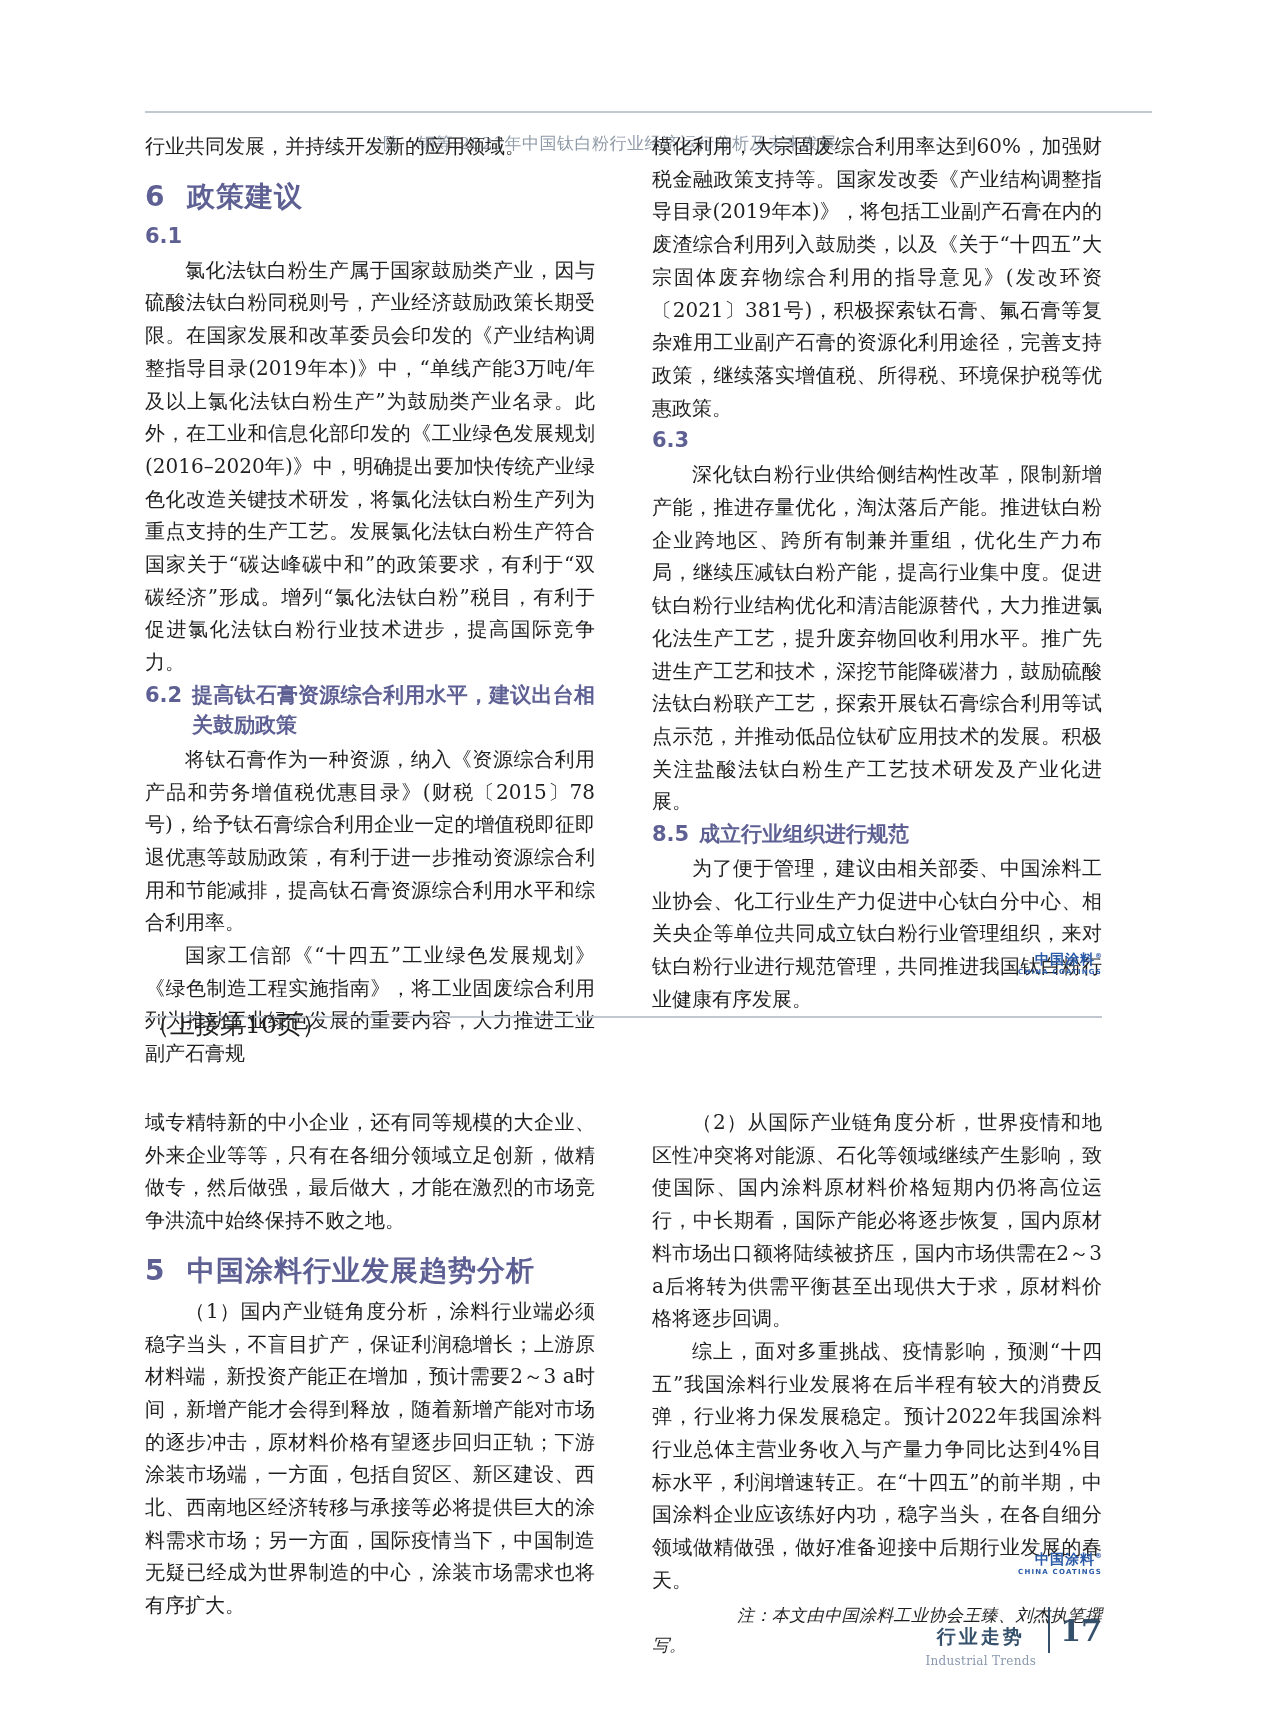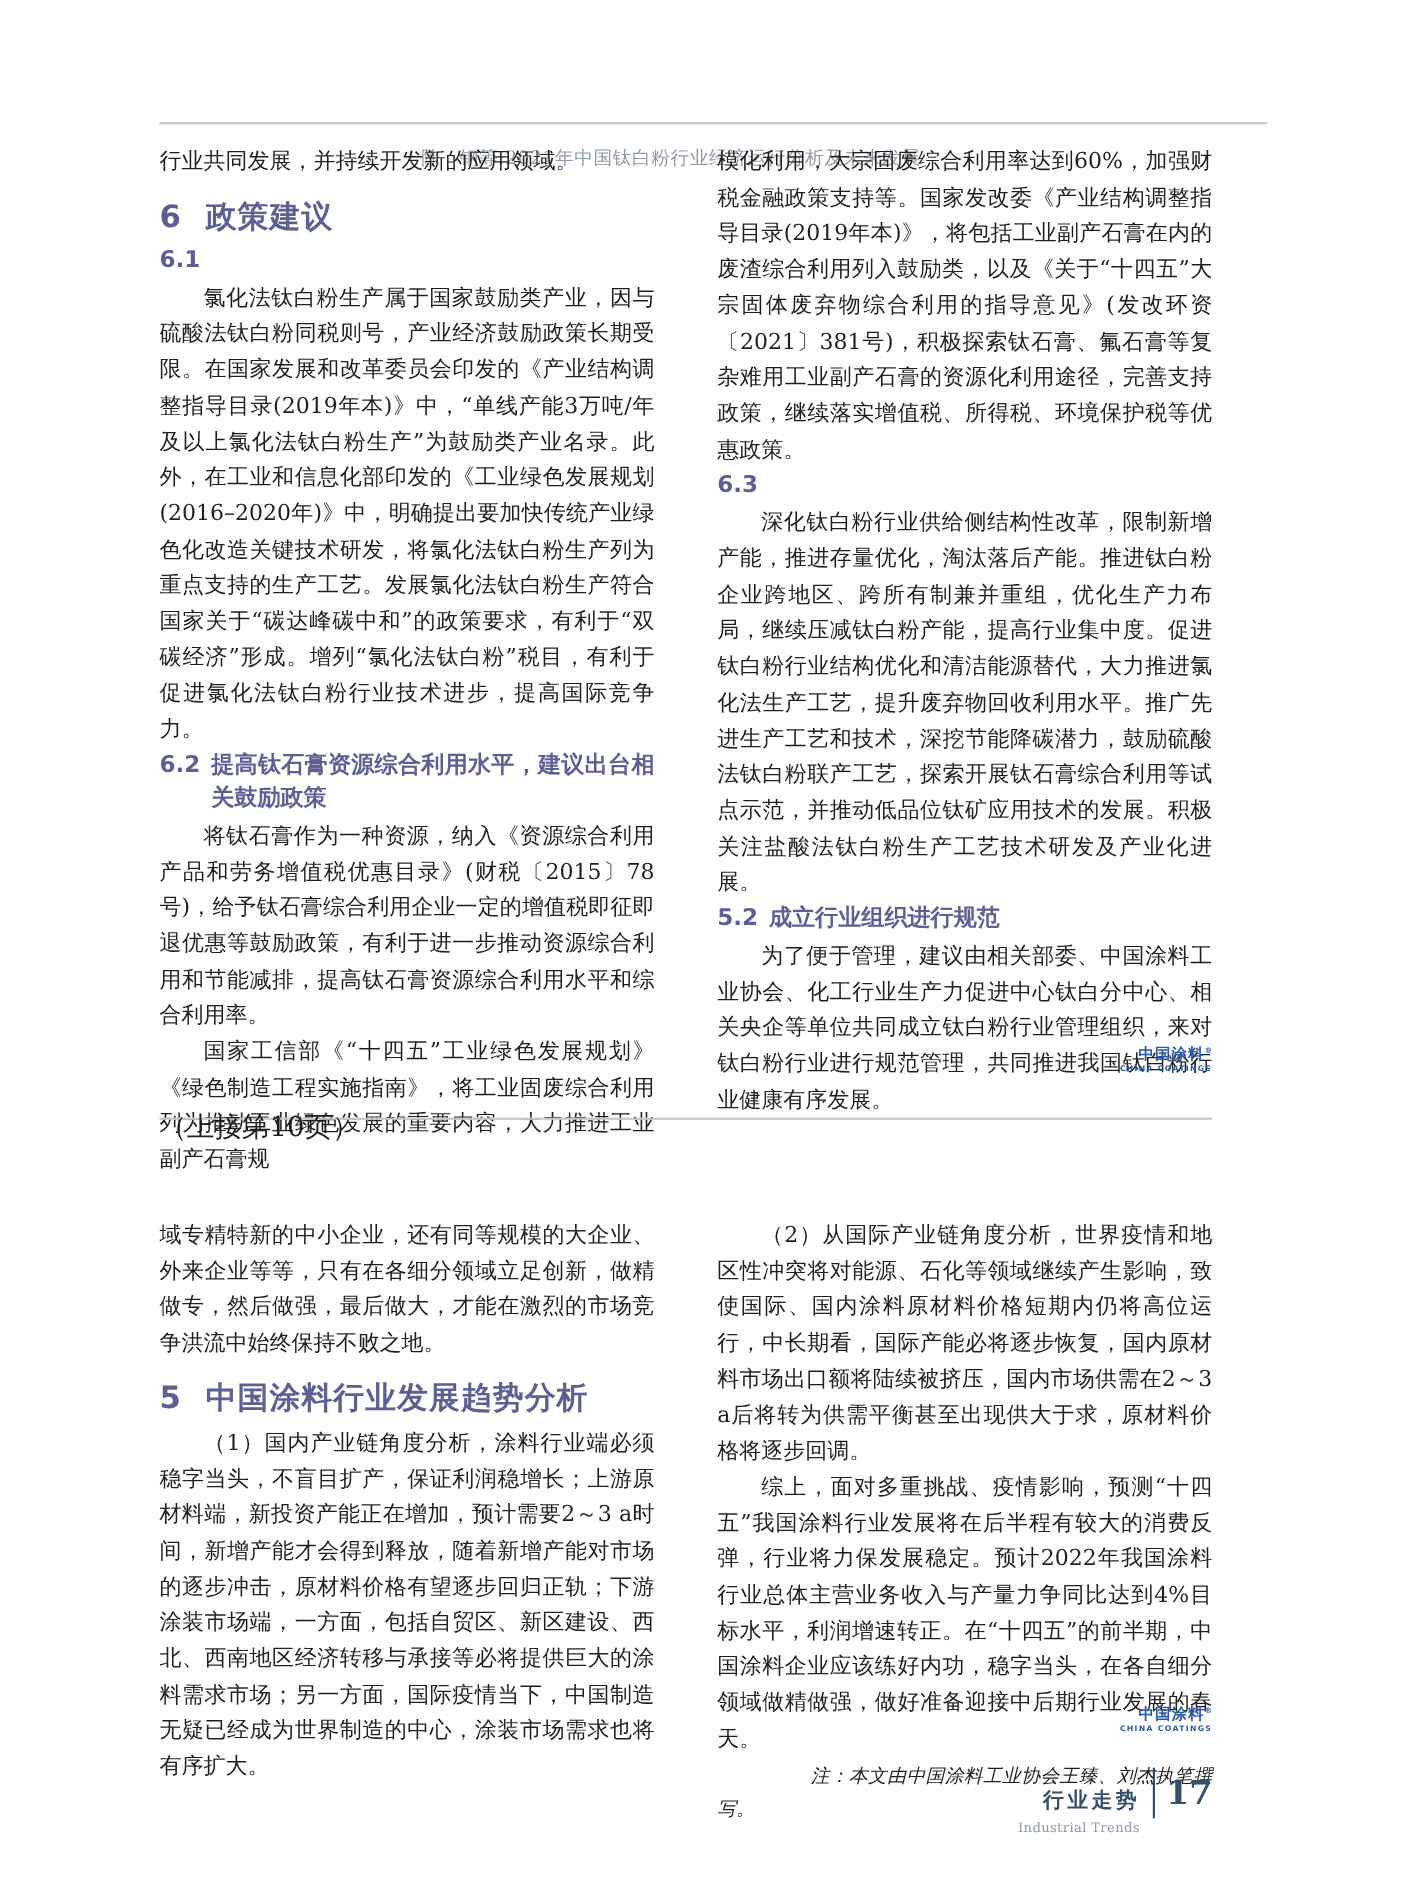--- a/index.html
+++ b/index.html
@@ -49,21 +49,21 @@
   }
   .logo-1 { top:951px; right:173px; }
   .logo-2 { top:1551px; right:173px; }
   .logo .logo-cn { font-size:14px; font-weight:bold; letter-spacing:1px; }
   .logo .logo-cn sup { font-size:7px; vertical-align:super; letter-spacing:0; }
   .logo .logo-en { font-size:7px; font-weight:bold; letter-spacing:1.2px; margin-top:1px; }
 
   .continued { position:absolute; left:145px; top:1008px; font-size:25px; }
 
   .footer { position:absolute; top:1592px; right:173px; display:flex; align-items:center; }
-  .footer-text { text-align:right;margin-top:32px; }
+  .footer-text { text-align:center;margin-top:32px; }
   .footer-cn {
     font-family:"DejaVu Sans","Liberation Sans",sans-serif; font-weight:bold;
     font-size:19px; letter-spacing:3px; color:var(--footer_navy,#35506b);
   }
   .footer-en { font-size:12px; color:#8a99ad; margin-top:4px; letter-spacing:.3px; }
   .footer-bar { width:2px; height:46px; background:var(--footer_navy,#35506b); margin:0 10px 0 12px; }
   .footer-page { font-size:30px; font-weight:bold; color:var(--footer_navy,#35506b); }
 </style>
 </head>
 <body>
@@ -92,21 +92,21 @@
       <p>国家工信部《“十四五”工业绿色发展规划》《绿色制造工程实施指南》，将工业固废综合利用列为推动工业绿色发展的重要内容，大力推进工业副产石膏规</p>
     </div>
 
     <div class="col">
       <p class="cont">模化利用，大宗固废综合利用率达到60%，加强财税金融政策支持等。国家发改委《产业结构调整指导目录(2019年本)》，将包括工业副产石膏在内的废渣综合利用列入鼓励类，以及《关于“十四五”大宗固体废弃物综合利用的指导意见》(发改环资〔2021〕381号)，积极探索钛石膏、氟石膏等复杂难用工业副产石膏的资源化利用途径，完善支持政策，继续落实增值税、所得税、环境保护税等优惠政策。</p>
       <div class="h3">
         <span class="hnum">6.3</span>
       </div>
       <p>深化钛白粉行业供给侧结构性改革，限制新增产能，推进存量优化，淘汰落后产能。推进钛白粉企业跨地区、跨所有制兼并重组，优化生产力布局，继续压减钛白粉产能，提高行业集中度。促进钛白粉行业结构优化和清洁能源替代，大力推进氯化法生产工艺，提升废弃物回收利用水平。推广先进生产工艺和技术，深挖节能降碳潜力，鼓励硫酸法钛白粉联产工艺，探索开展钛石膏综合利用等试点示范，并推动低品位钛矿应用技术的发展。积极关注盐酸法钛白粉生产工艺技术研发及产业化进展。</p>
       <div class="h3">
-        <span class="hnum">5.2</span>
+        <span class="hnum">8.5</span>
         <span class="htitle">成立行业组织进行规范</span>
       </div>
       <p>为了便于管理，建议由相关部委、中国涂料工业协会、化工行业生产力促进中心钛白分中心、相关央企等单位共同成立钛白粉行业管理组织，来对钛白粉行业进行规范管理，共同推进我国钛白粉行业健康有序发展。</p>
     </div>
   </div>
 
   <div class="logo logo-1">
     <div class="logo-cn"><span>中国涂料</span><sup>®</sup></div>
     <div class="logo-en">CHINA COATINGS</div>
   </div>

